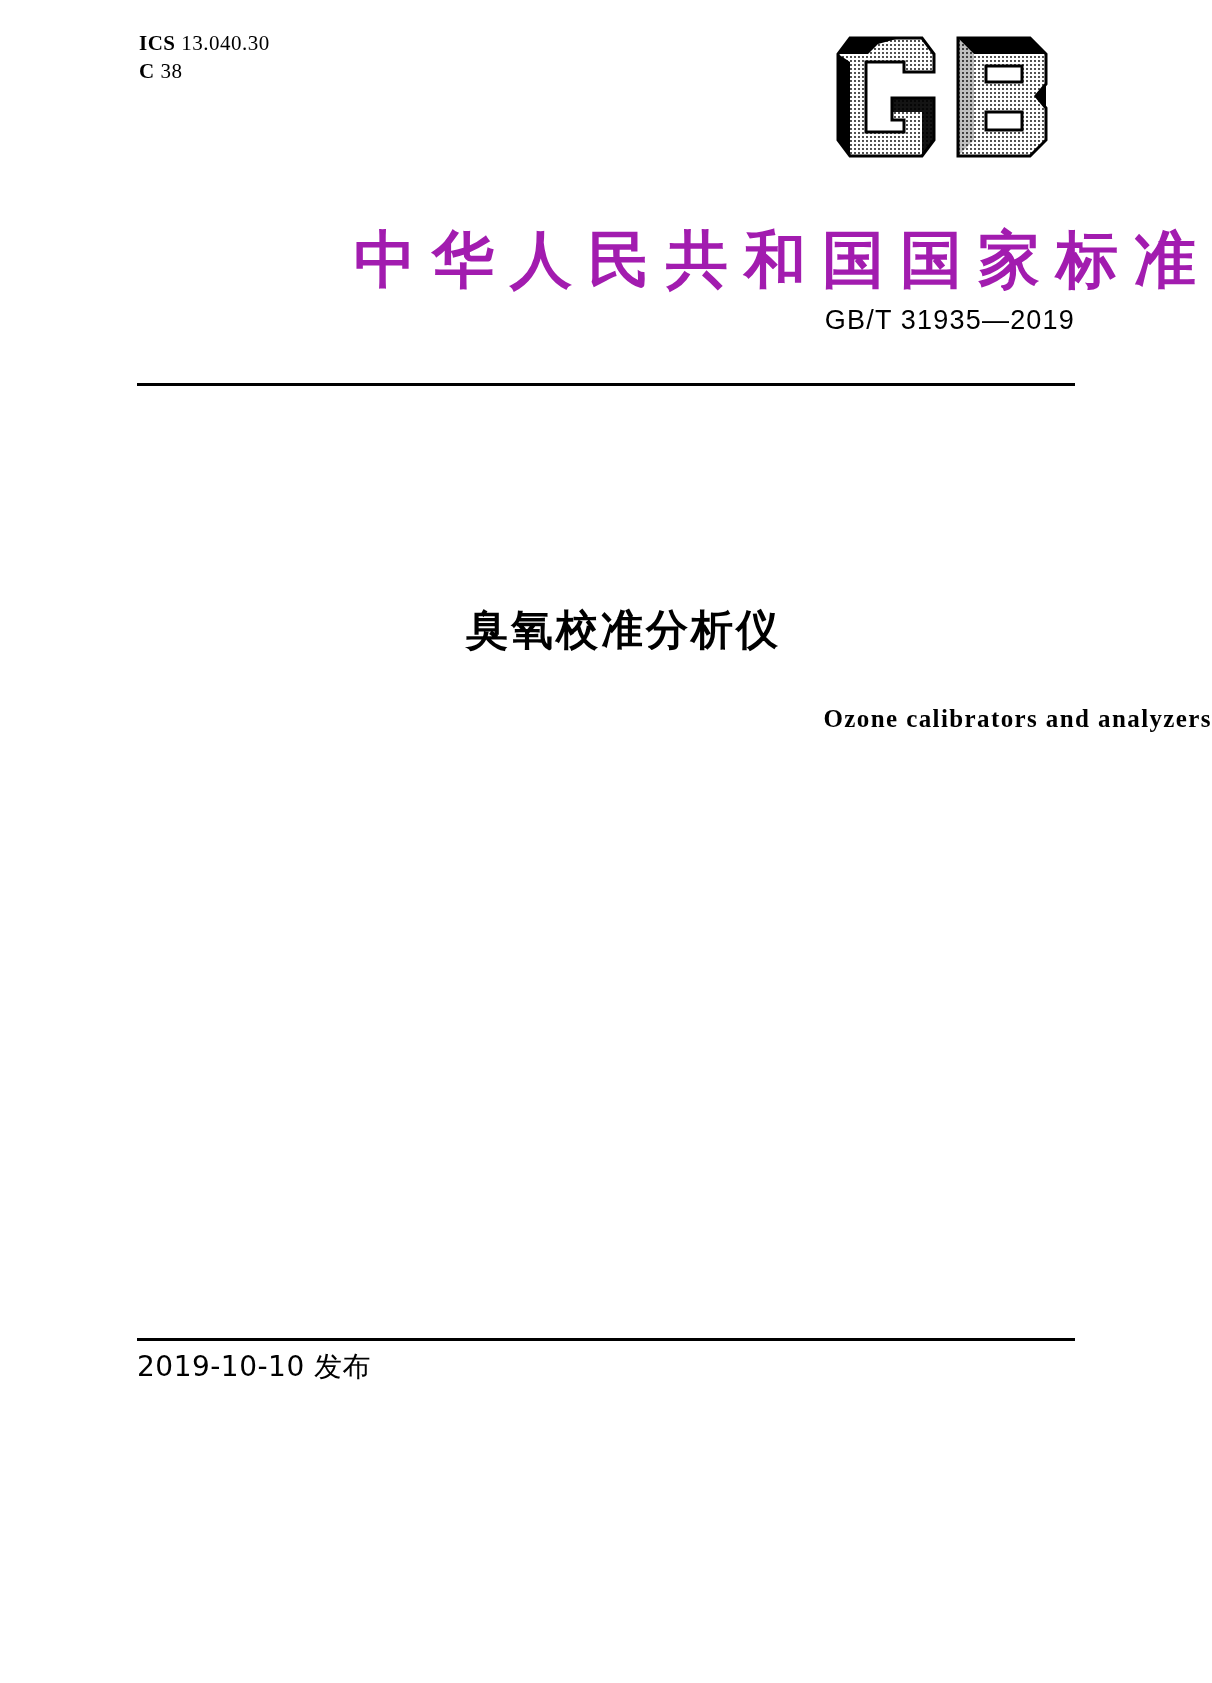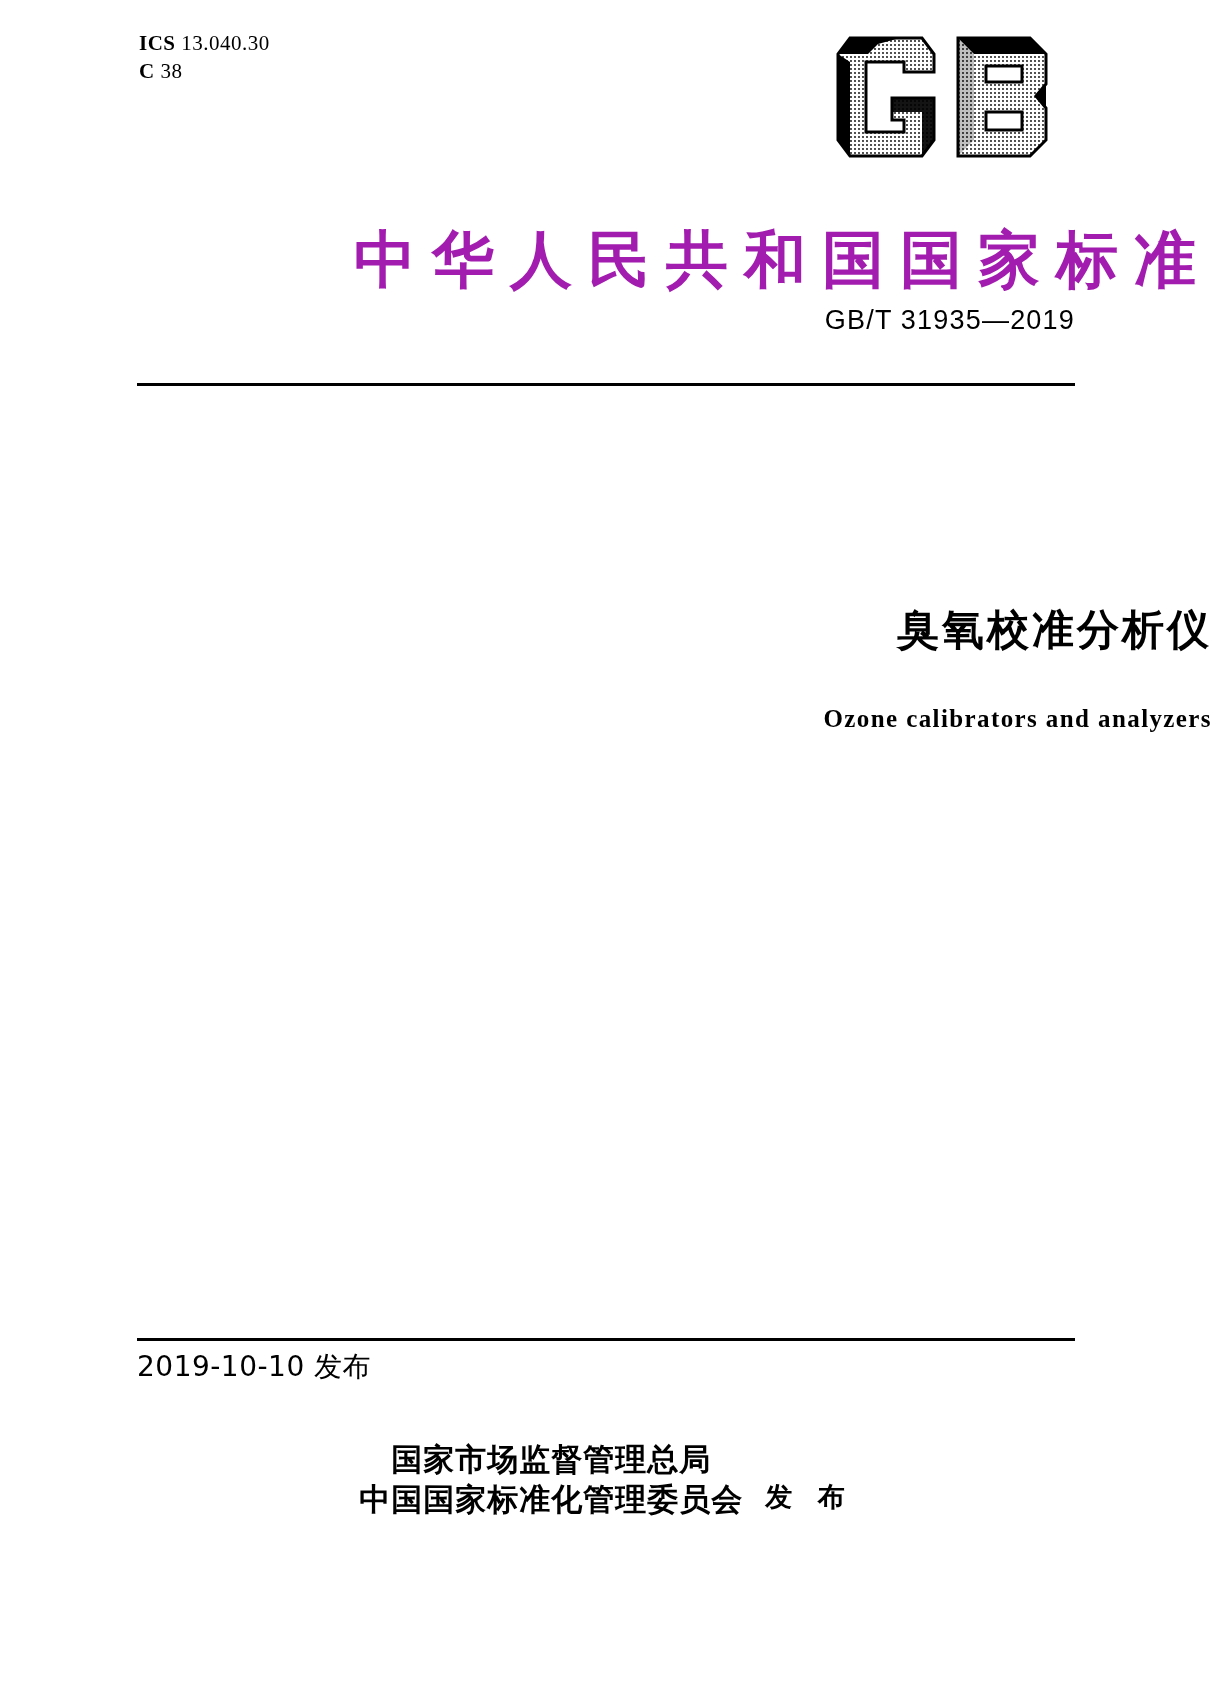--- a/index.html
+++ b/index.html
@@ -78,21 +78,21 @@
     top: 383px;
     height: 3px;
     background: #000;
   }
 
   
   .doc-title-cn {
     position: absolute;
     left: 0; right: 0;
     top: 602px;
-    text-align: right;
+    text-align: center;
     font-family: "DejaVu Sans", "Liberation Sans", sans-serif;
     font-weight: bold;
     font-size: 42px;
     letter-spacing: 3px;
     padding-left: 35px;
   }
   .doc-title-en {
     position: absolute;
     left: 0; right: 0;
     top: 705px;
@@ -199,21 +199,14 @@
 
   <div class="rule-top"></div>
 
   <div class="doc-title-cn">臭氧校准分析仪</div>
   <div class="doc-title-en">Ozone calibrators and analyzers</div>
 
   <div class="rule-bottom"></div>
 
   <div class="date-issue">2019-10-10 发布</div>
 
-  <div class="publisher">
-    <div class="publisher-names">
-      <div>国家市场监督管理总局</div>
-      <div>中国国家标准化管理委员会</div>
-    </div>
-    <div class="publisher-action">发 布</div>
-  </div>
 
 </div>
 
 </body></html>

